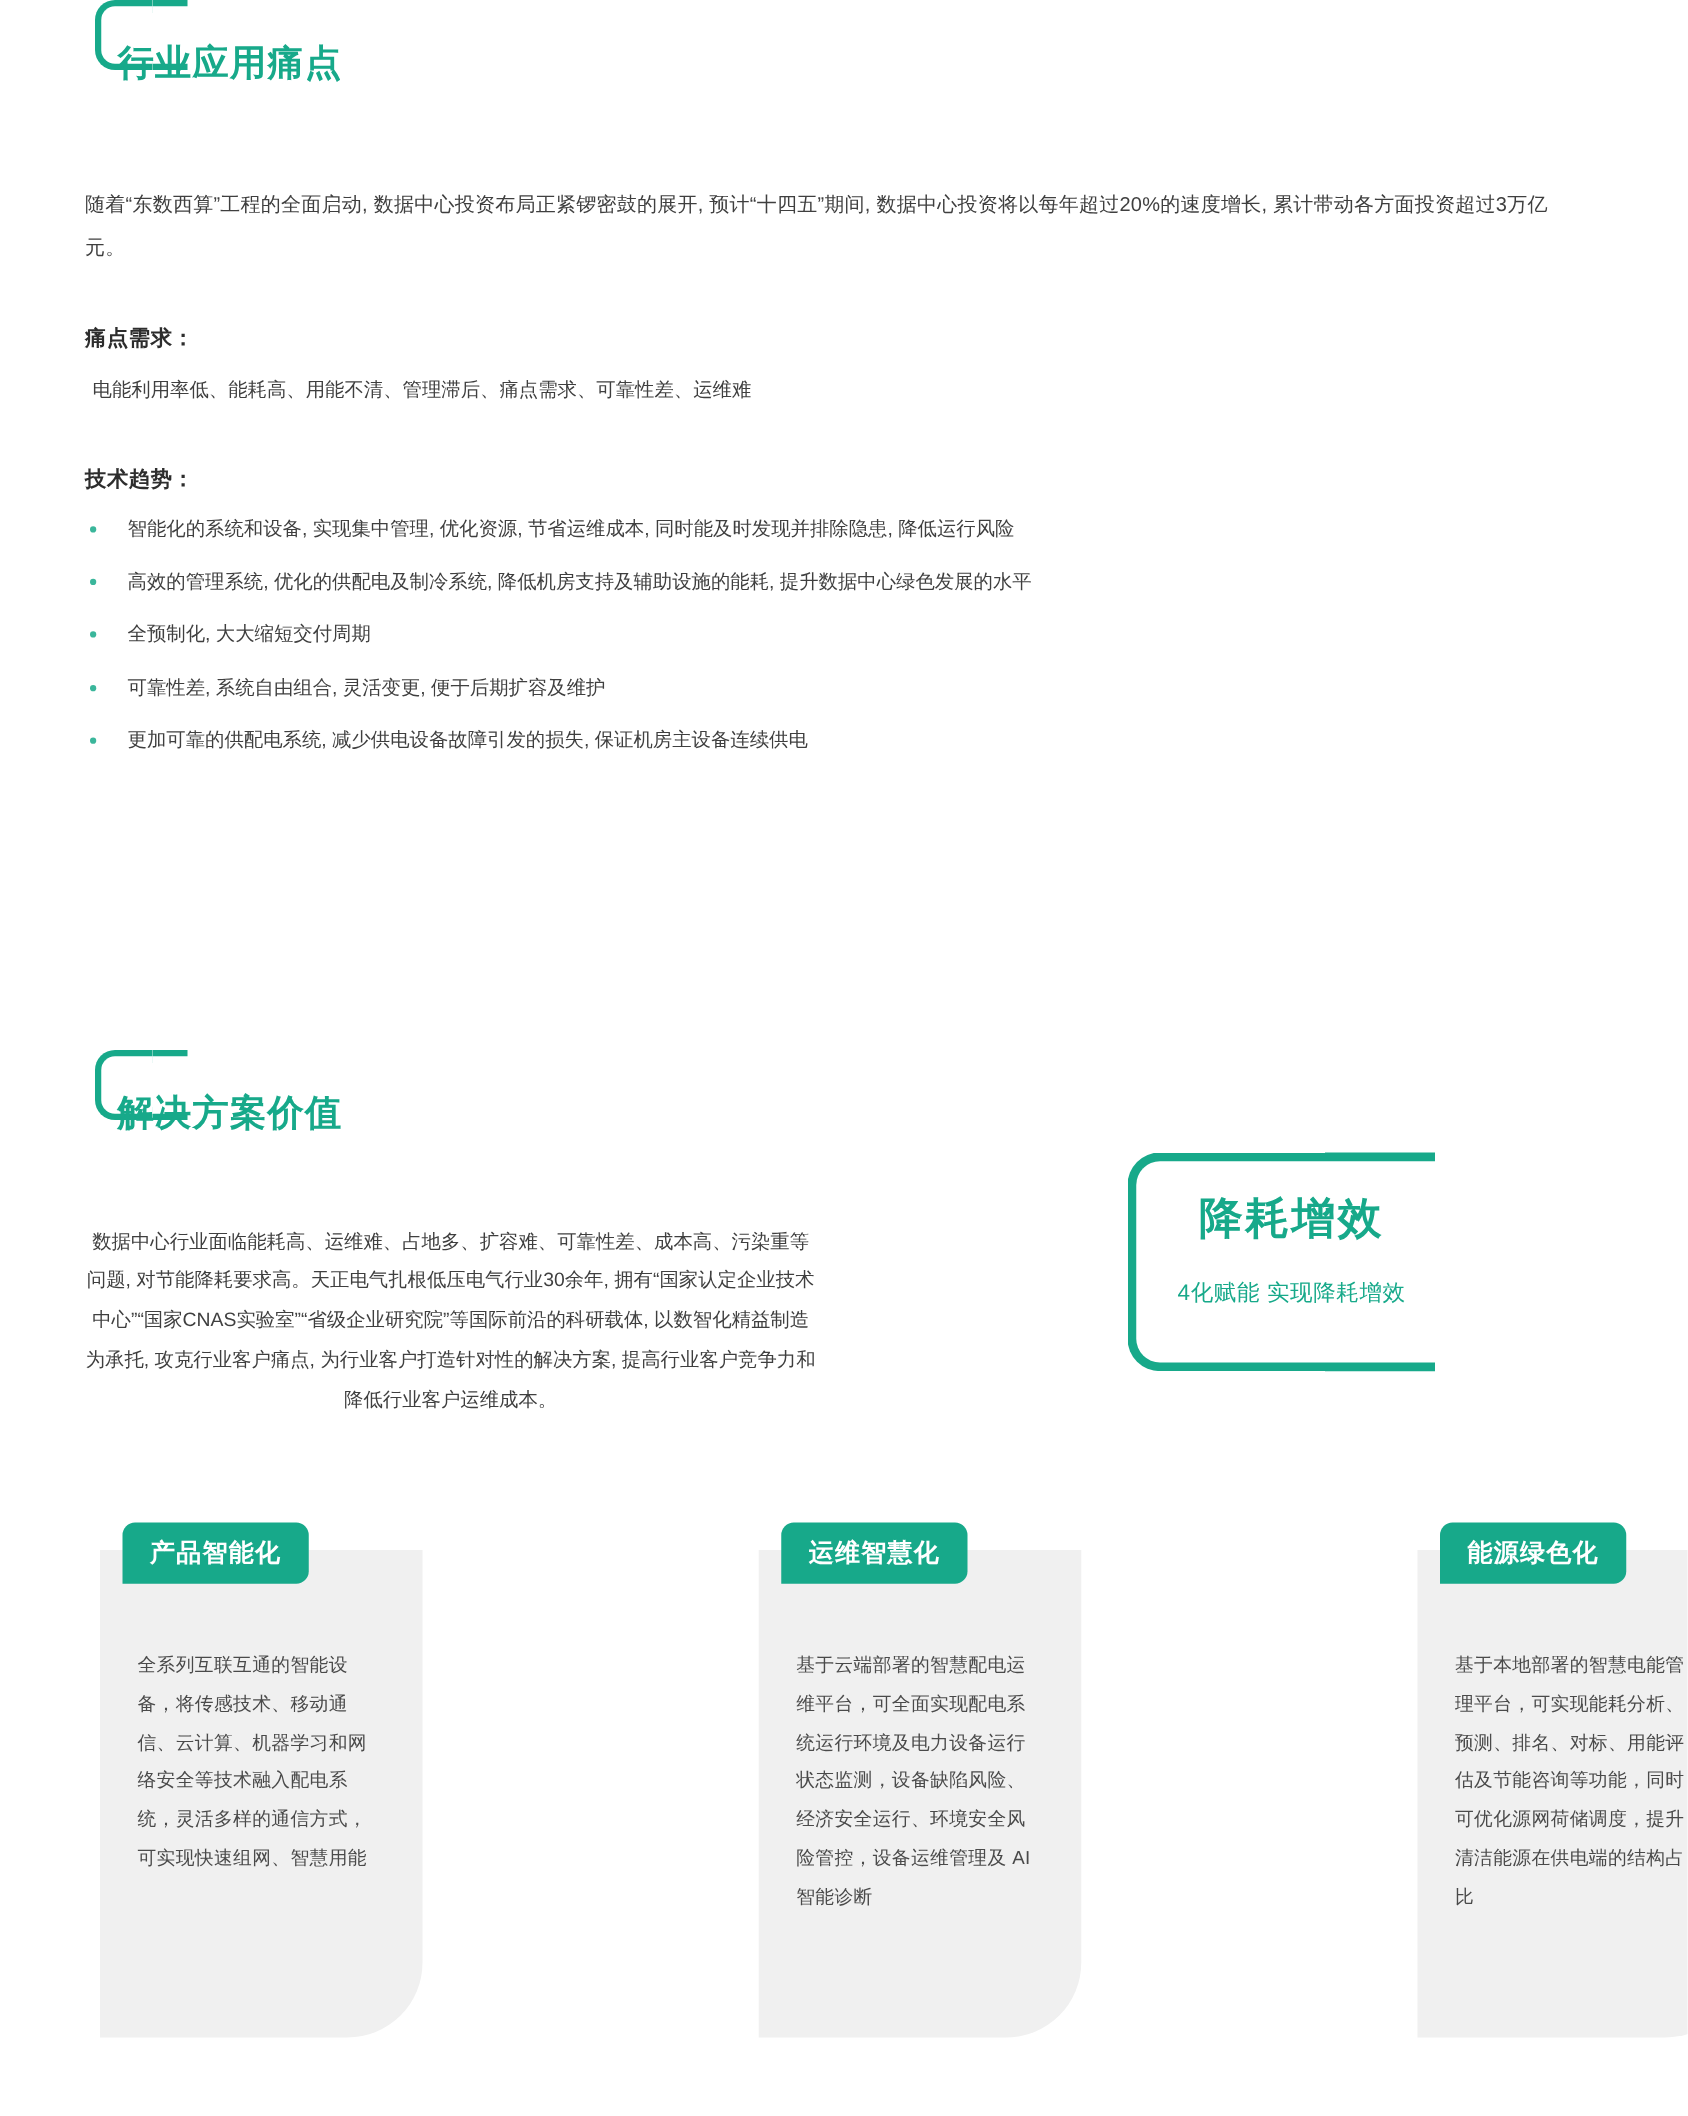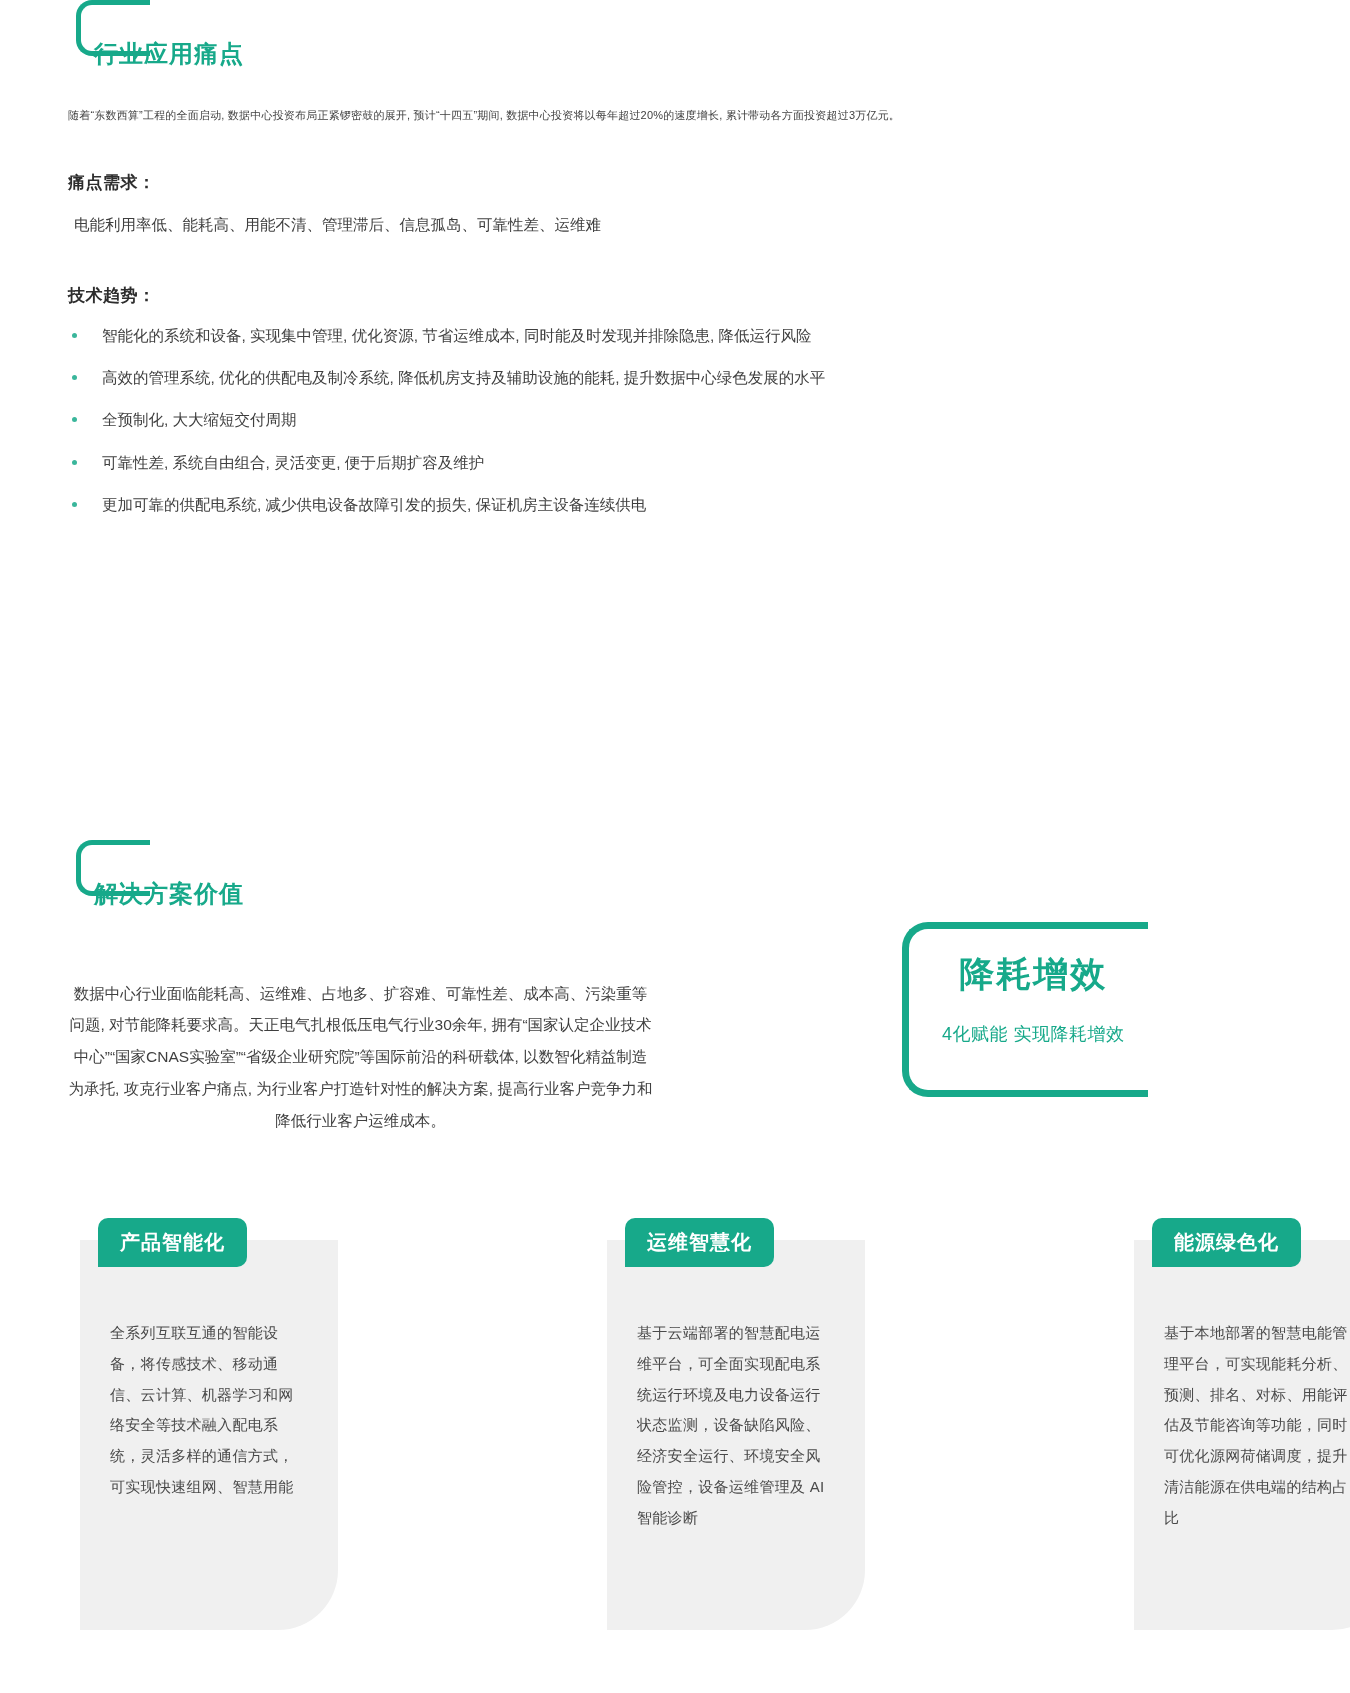--- a/index.html
+++ b/index.html
@@ -56,33 +56,33 @@
     position: absolute;
     bottom: -5px;
     right: -28px;
     width: 28px;
     height: 5px;
     background: #17a98a;
   }
   .section-title {
     position: relative;
     z-index: 2;
-    font-size: 24px;
+    font-size: 29px;
     font-weight: bold;
     color: #17a98a;
     letter-spacing: 1px;
     margin-left: 26px;
     line-height: 1;
     padding-bottom: 6px;
   }
 
   
   .intro-para {
-    margin-top: 32px;
-    font-size: 11px;
+    margin-top: 76px;
+    font-size: 16px;
     line-height: 2.1;
     color: #3f3f3f;
     letter-spacing: 0.2px;
     max-width: 1190px;
   }
   .sub-head {
     margin-top: 44px;
     font-size: 17px;
     font-weight: bold;
     color: #2d2d2d;
@@ -235,21 +235,21 @@
 <div class="page">
 
   <div class="section-head">
     <span class="bracket"></span>
     <span class="section-title">行业应用痛点</span>
   </div>
 
   <p class="intro-para">随着“东数西算”工程的全面启动, 数据中心投资布局正紧锣密鼓的展开, 预计“十四五”期间, 数据中心投资将以每年超过20%的速度增长, 累计带动各方面投资超过3万亿元。</p>
 
   <div class="sub-head">痛点需求：</div>
-  <div class="sub-text">电能利用率低、能耗高、用能不清、管理滞后、信息孤岛、可靠性差、运维难</div>
+  <div class="sub-text">电能利用率低、能耗高、用能不清、管理滞后、痛点需求、可靠性差、运维难</div>
 
   <div class="sub-head">技术趋势：</div>
   <ul class="bullet-list">
     <li>智能化的系统和设备, 实现集中管理, 优化资源, 节省运维成本, 同时能及时发现并排除隐患, 降低运行风险</li>
     <li>高效的管理系统, 优化的供配电及制冷系统, 降低机房支持及辅助设施的能耗, 提升数据中心绿色发展的水平</li>
     <li>全预制化, 大大缩短交付周期</li>
     <li>可靠性差, 系统自由组合, 灵活变更, 便于后期扩容及维护</li>
     <li>更加可靠的供配电系统, 减少供电设备故障引发的损失, 保证机房主设备连续供电</li>
   </ul>
 

